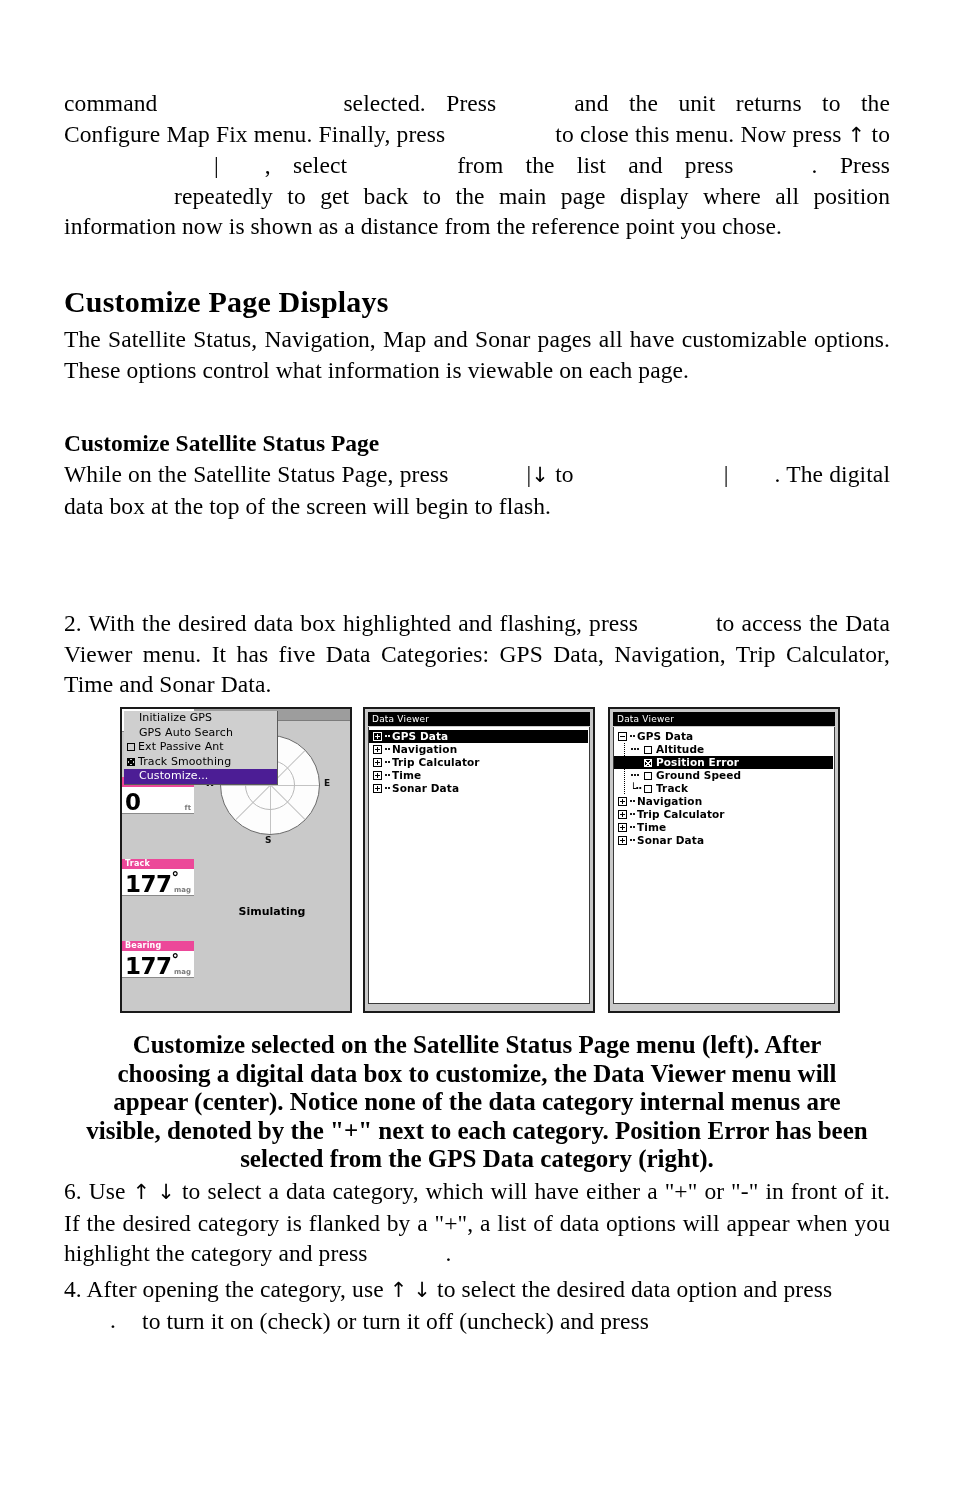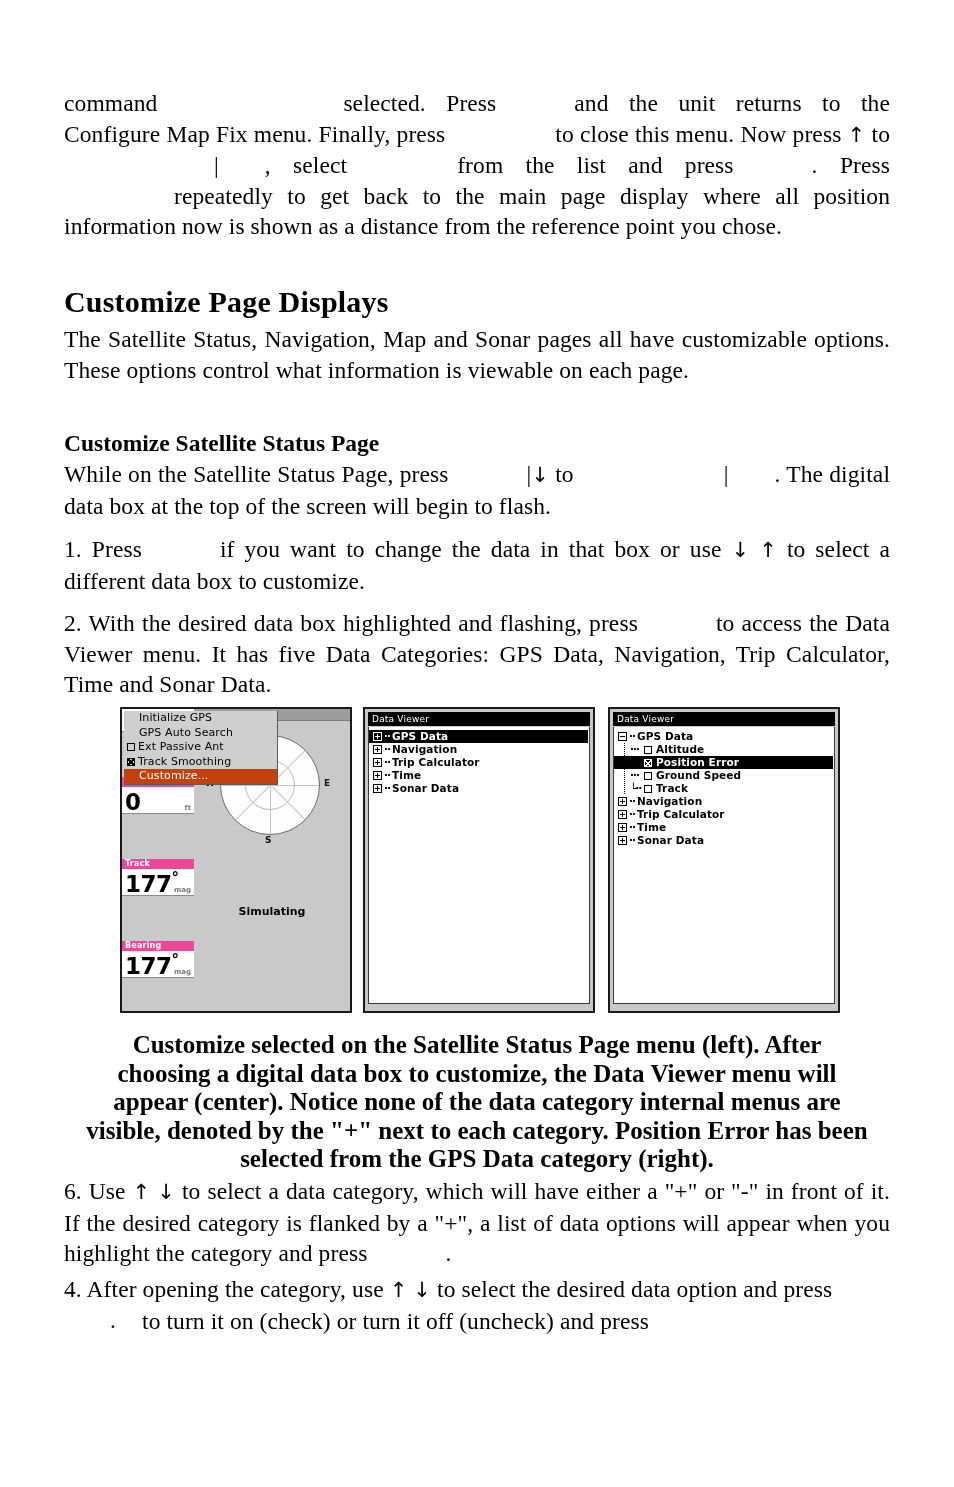--- a/index.html
+++ b/index.html
@@ -300,21 +300,21 @@
     position: relative; box-sizing: border-box; background: #cfcfcf;
   }
   .popmenu .mi.chk .sq.on::after {
     content:"";
     position:absolute; left:0; top:0; width:6px; height:6px;
     background:
       linear-gradient(45deg, transparent 40%, #000 40%, #000 60%, transparent 60%),
       linear-gradient(-45deg, transparent 40%, #000 40%, #000 60%, transparent 60%);
   }
   .popmenu .mi.sel {
-    background: #c2410c; color: #fff;
+    background: #4c1d95; color: #fff;
     padding-left: 15px;
   }
 </style>
 </head>
 <body>
 
 <div class="page">
 
   <div class="col" style="top:88px;">
     <p class="para"><span>command</span><span class="gap-xxl"></span><span>selected. Press</span><span class="gap-md"></span><span>and the unit returns to the Configure Map Fix menu. Finally, press</span><span class="gap-lg"></span><span>to close this menu. Now press</span> <span class="arrow">↑</span> <span>to</span><span class="gap-xl"></span><span>|</span><span class="gap-sm"></span><span>, select</span><span class="gap-lg"></span><span>from the list and press</span><span class="gap-md"></span><span>.</span> <span>Press</span><span class="gap-lg"></span><span>repeatedly to get back to the main page display where all position information now is shown as a distance from the reference point you chose.</span></p>
@@ -329,23 +329,20 @@
   </div>
 
   <div class="col" style="top:428px;">
     <h3 class="subhead">Customize Satellite Status Page</h3>
   </div>
 
   <div class="col" style="top:459px;">
     <p class="para"><span>While on the Satellite Status Page, press</span><span class="gap-md"></span><span>|</span><span class="arrow">↓</span> <span>to</span><span class="gap-xl"></span><span>|</span><span class="gap-sm"></span><span>.</span> <span>The digital data box at the top of the screen will begin to flash.</span></p>
   </div>
 
-  <div class="col" style="top:534px;">
-    <p class="para"><span>1. Press</span><span class="gap-md"></span><span>if you want to change the data in that box or use</span> <span class="arrow">↓</span> <span class="arrow">↑</span> <span>to select a different data box to customize.</span></p>
-  </div>
 
   <div class="col" style="top:608px;">
     <p class="para"><span>2. With the desired data box highlighted and flashing, press</span><span class="gap-md"></span><span>to access the Data Viewer menu. It has five Data Categories: GPS Data, Navigation, Trip Calculator, Time and Sonar Data.</span></p>
   </div>
 
   <div class="shot shot-left">
     <div class="sat">
 
       <div class="sat-left-col">
 

